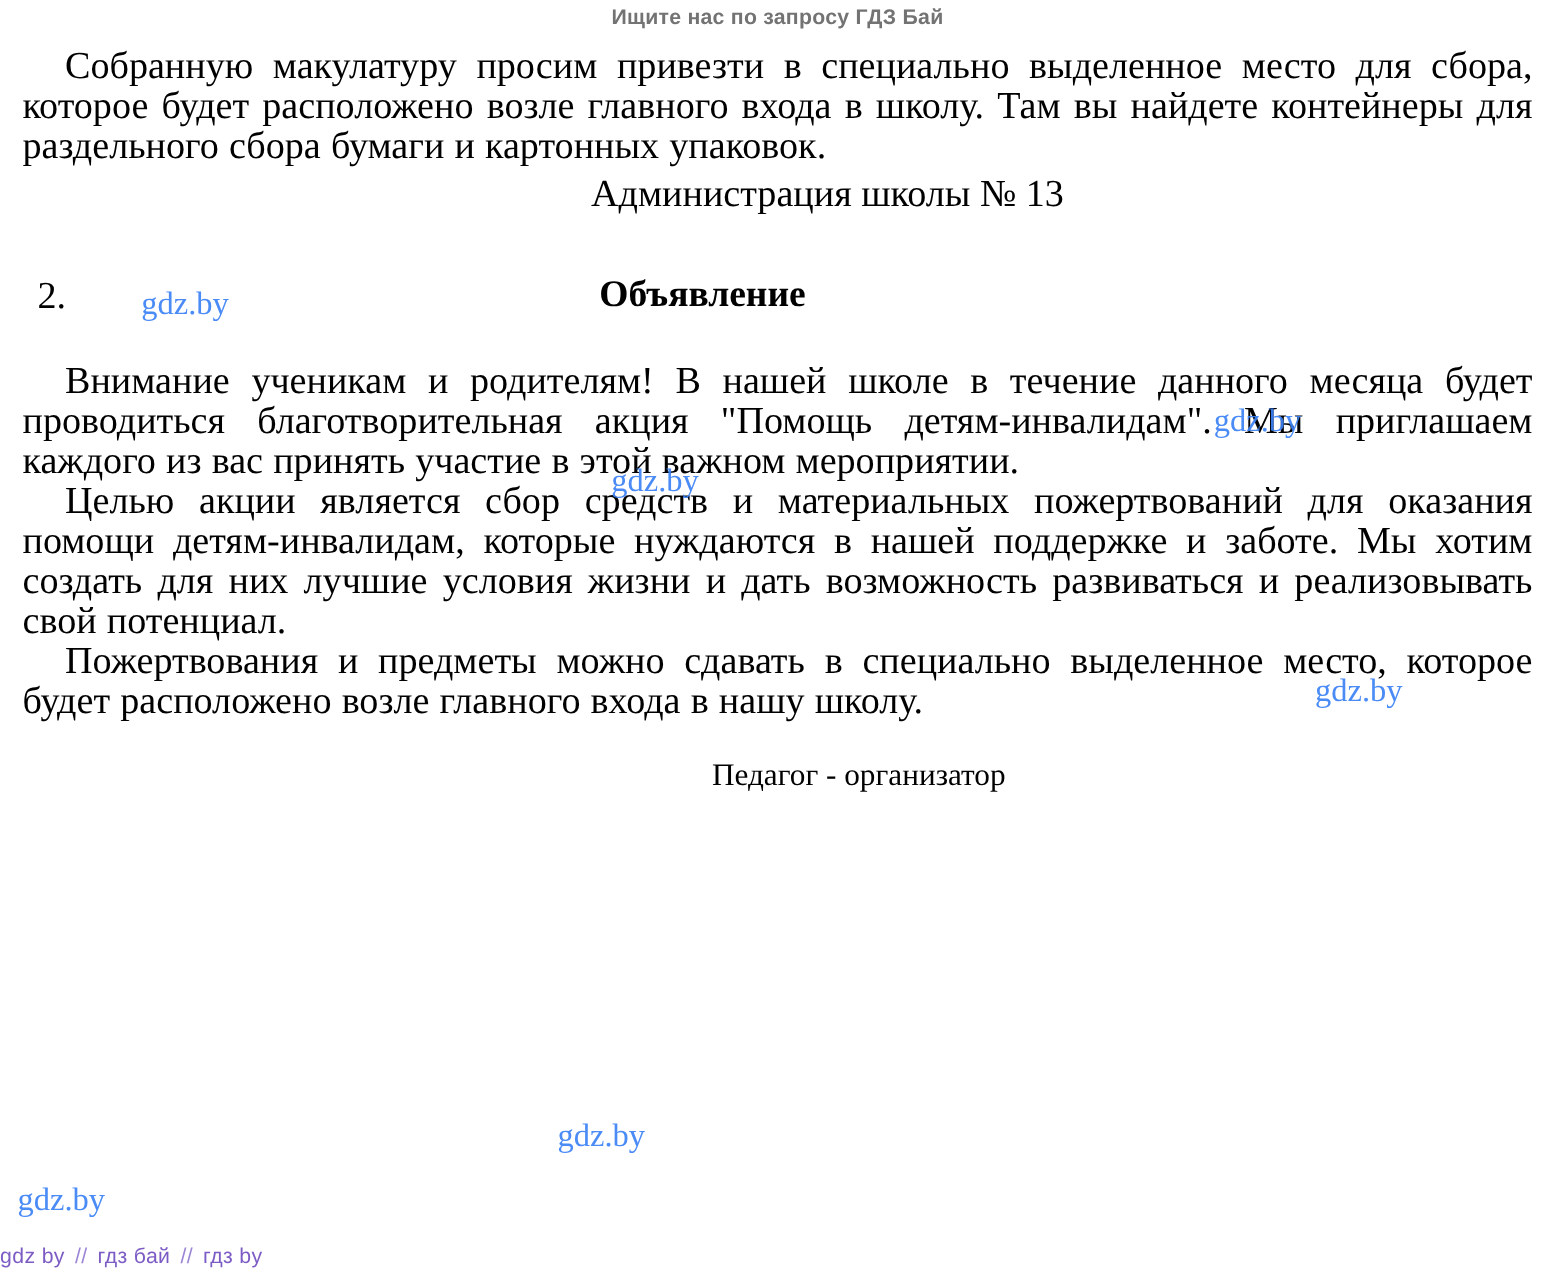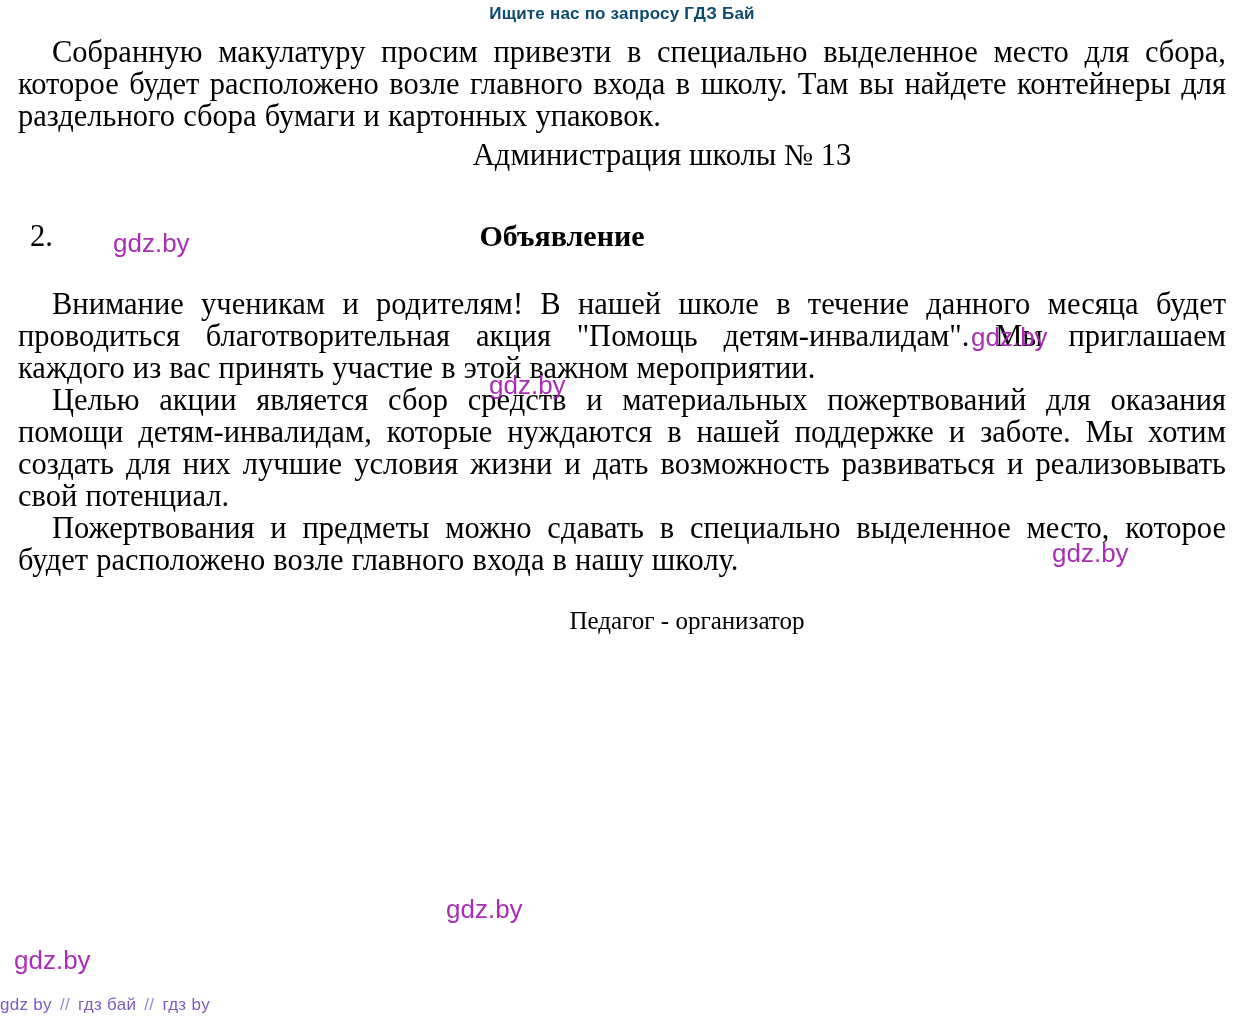--- a/index.html
+++ b/index.html
@@ -18,21 +18,21 @@
 
   .top-banner {
     position: absolute;
     top: 4px;
     left: 0;
     width: 100%;
     text-align: center;
     font-family: "Liberation Sans", sans-serif;
     font-size: 17px;
     font-weight: bold;
-    color: #0c4a6e;
+    color: #737373;
     letter-spacing: 0.2px;
   }
 
   .page {
     position: absolute;
     top: 36px;
     left: 18px;
     width: 1208px;
   }
 
@@ -93,23 +93,23 @@
     margin: 0;
     font-size: 25px;
     line-height: 46px;
     text-align: center;
     padding-left: 130px;
   }
 
   
   .wm {
     position: absolute;
-    font-family: Liberation Sans, sans-serif;
+    font-family: Liberation Serif, serif;
     font-size: 26px;
-    color: #a21caf;
+    color: #3b82f6;
     opacity: 0.92;
     white-space: nowrap;
     pointer-events: none;
   }
 
   .footer {
     position: absolute;
     bottom: 6px;
     left: 0;
     width: 100%;

